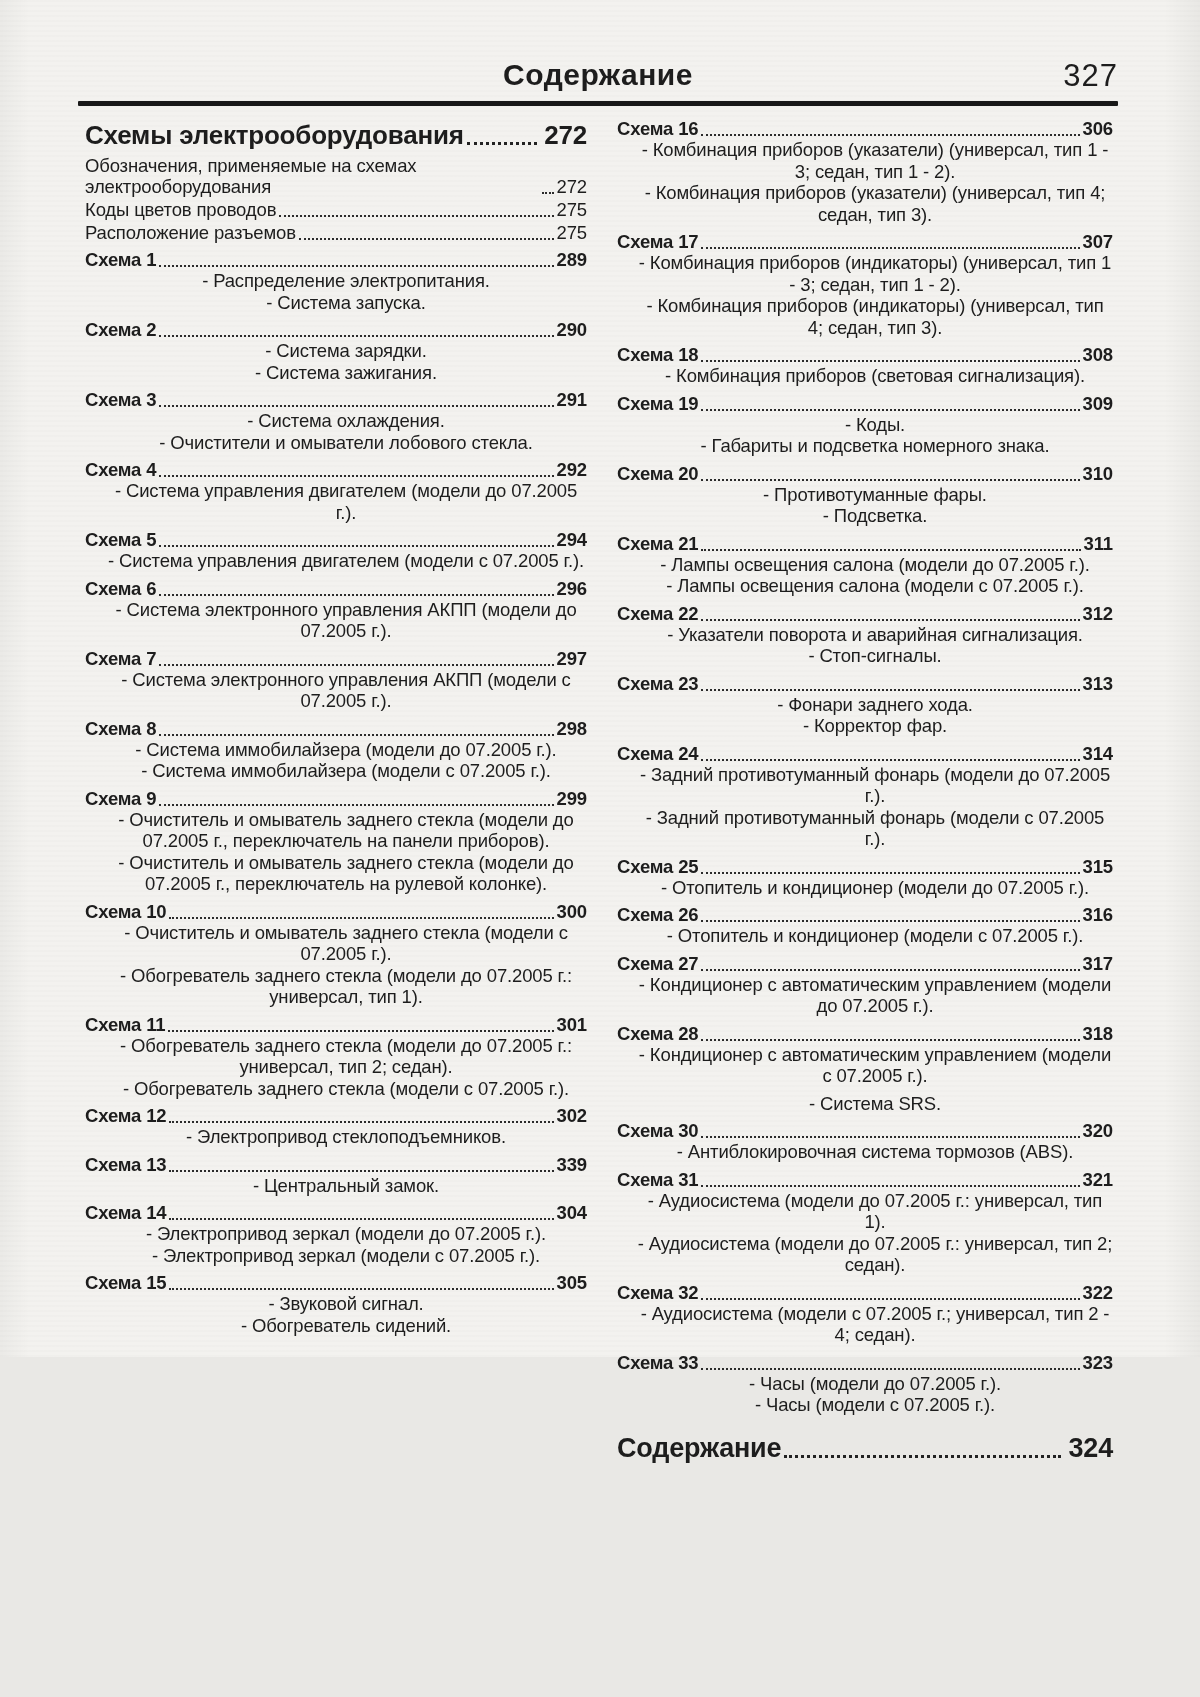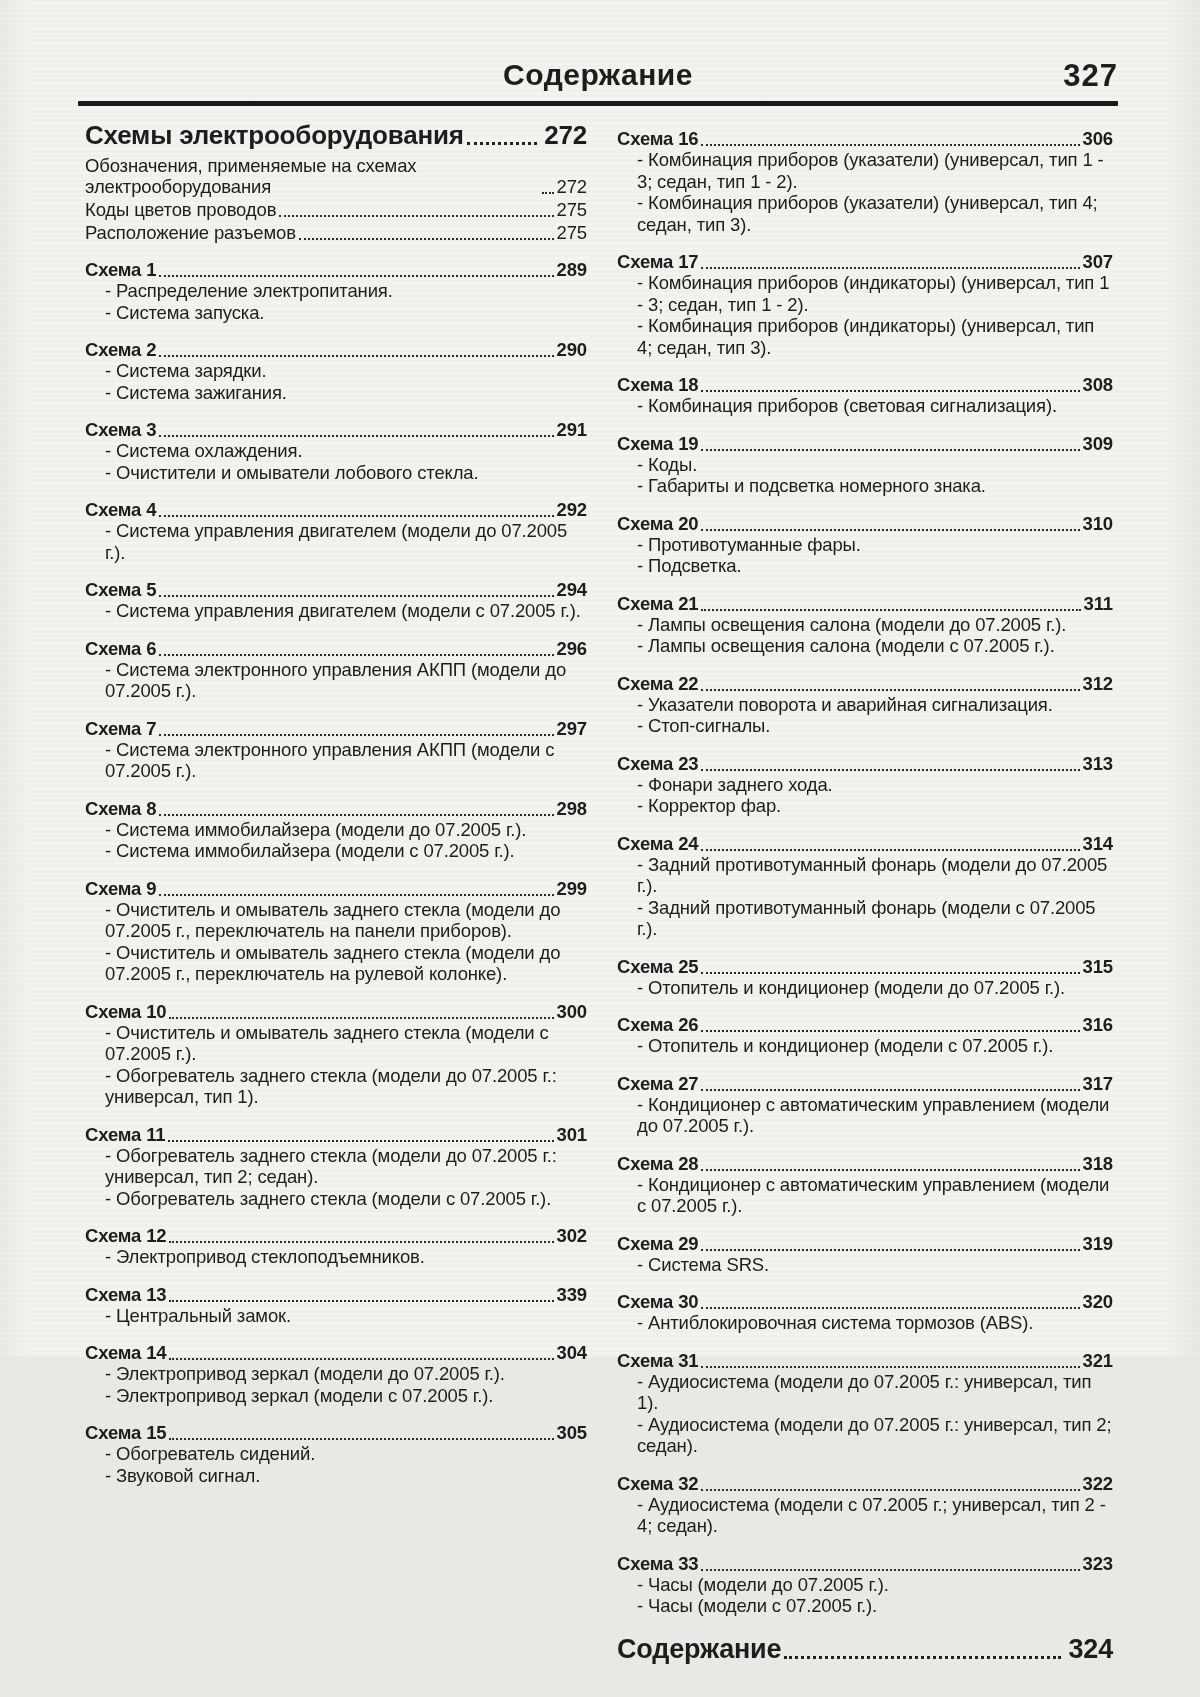--- a/index.html
+++ b/index.html
@@ -21,21 +21,21 @@
   }
   .page-header{
     position:absolute;left:78px;top:58px;width:1040px;height:38px;
     text-align:center;
   }
   .header-title{
     font-size:30px;font-weight:bold;letter-spacing:0.5px;
   }
   .header-page{
     position:absolute;right:0;top:0;
-    font-size:31px;font-weight:bold;letter-spacing:1px;
+    font-size:31px;font-weight:normal;letter-spacing:1px;
   }
   .header-rule{
     position:absolute;left:78px;top:101px;width:1040px;height:5px;
     background:#191919;border-radius:1px;
   }
   .columns{
     position:absolute;left:85px;top:112px;width:1028px;
     display:flex;gap:30px;
   }
   .col{width:502px;flex:0 0 auto;}
@@ -45,21 +45,21 @@
   .toc-row.bold{font-weight:bold;}
   .toc-label{flex:0 1 auto;}
   .toc-leader{
     flex:1 1 12px;min-width:12px;
     border-bottom:2.5px dotted #2b2b2b;
     align-self:flex-end;
     margin:0 3px 3px 3px;
   }
   .toc-page{flex:0 0 auto;align-self:flex-end;}
   .toc-group{margin-top:2px;}
-  .toc-group.schema{margin-top:16px;}
+  .toc-group.schema{margin-top:6px;text-align:center;}
   .toc-sub{
     padding-left:20px;
     font-size:18.5px;line-height:21.5px;
   }
 
   .section-heading{
     display:flex;font-size:26px;font-weight:bold;line-height:30px;
     margin-bottom:5px;letter-spacing:-0.2px;margin-top:8px;
   }
   .section-heading .toc-leader{border-bottom:3.5px dotted #222;margin-bottom:5px;}
@@ -233,22 +233,22 @@
             </div>
             <div class="toc-sub">- Электропривод зеркал (модели до 07.2005 г.).</div>
             <div class="toc-sub">- Электропривод зеркал (модели с 07.2005 г.).</div>
           </div>
           <div class="toc-group schema">
             <div class="toc-row bold">
               <span class="toc-label">Схема 15</span>
               <span class="toc-leader"></span>
               <span class="toc-page">305</span>
             </div>
+            <div class="toc-sub">- Звуковой сигнал.</div>
             <div class="toc-sub">- Обогреватель сидений.</div>
-            <div class="toc-sub">- Звуковой сигнал.</div>
           </div>
         </div>
     </div>
 
     <div class="col right" id="right-col">
       <div id="right-entries">
           <div class="toc-group schema">
             <div class="toc-row bold">
               <span class="toc-label">Схема 16</span>
               <span class="toc-leader"></span>
@@ -354,25 +354,20 @@
           </div>
           <div class="toc-group schema">
             <div class="toc-row bold">
               <span class="toc-label">Схема 28</span>
               <span class="toc-leader"></span>
               <span class="toc-page">318</span>
             </div>
             <div class="toc-sub">- Кондиционер с автоматическим управлением (модели с 07.2005 г.).</div>
           </div>
           <div class="toc-group schema">
-            <div class="toc-row bold">
-              <span class="toc-label">Схема 29</span>
-              <span class="toc-leader"></span>
-              <span class="toc-page">319</span>
-            </div>
             <div class="toc-sub">- Система SRS.</div>
           </div>
           <div class="toc-group schema">
             <div class="toc-row bold">
               <span class="toc-label">Схема 30</span>
               <span class="toc-leader"></span>
               <span class="toc-page">320</span>
             </div>
             <div class="toc-sub">- Антиблокировочная система тормозов (ABS).</div>
           </div>

